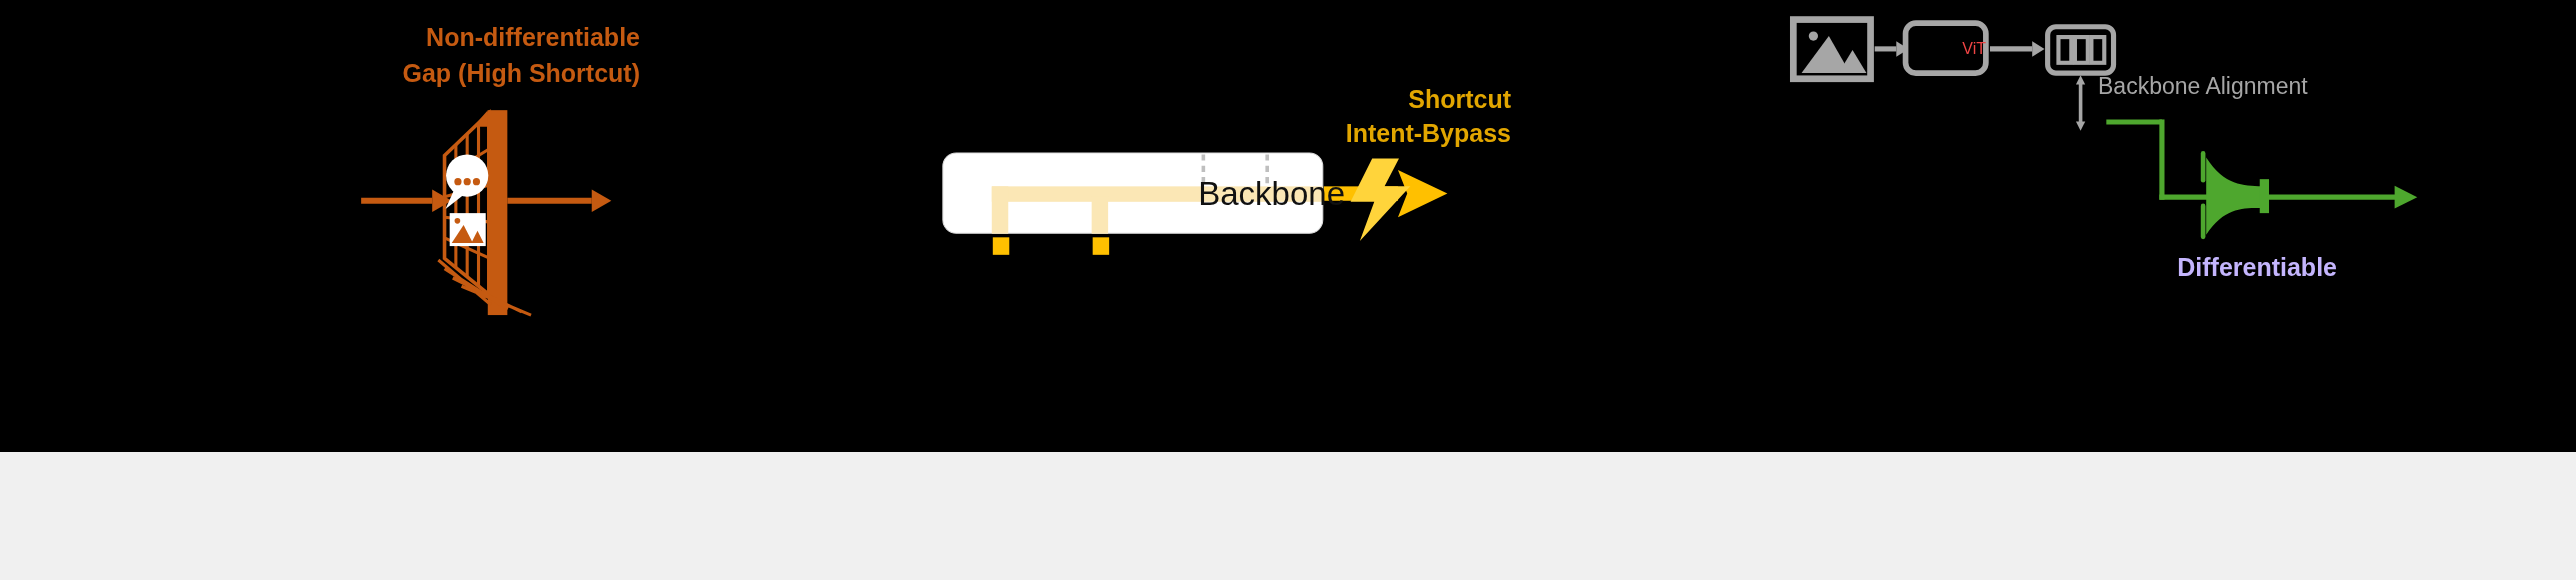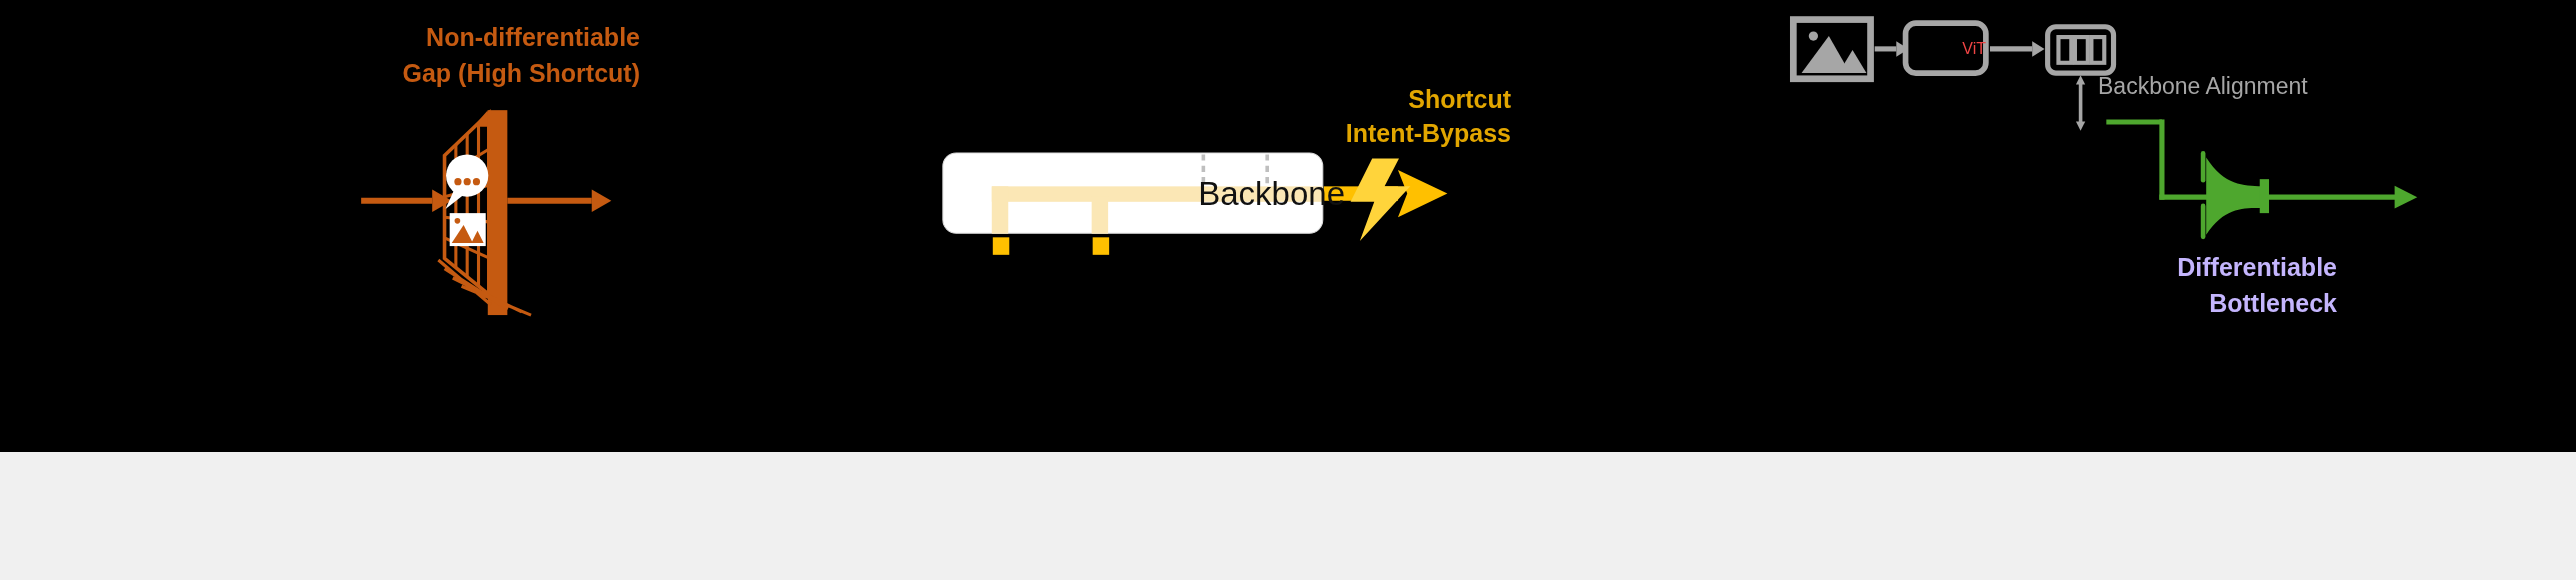--- a/index.html
+++ b/index.html
@@ -139,21 +139,20 @@
     <div>Shortcut</div>
     <div>Intent-Bypass</div>
   </div>
 
   <div class="lbl" id="vit-label">ViT</div>
 
   <div class="lbl" id="feature-alignment-label">Backbone Alignment</div>
 
   <div class="lbl" id="green-label">
     <div>Differentiable</div>
-    <div>Bottleneck</div>
   </div>
 </div>
 
 <div id="legend" class="abs">
 
   
   
   
 
   

